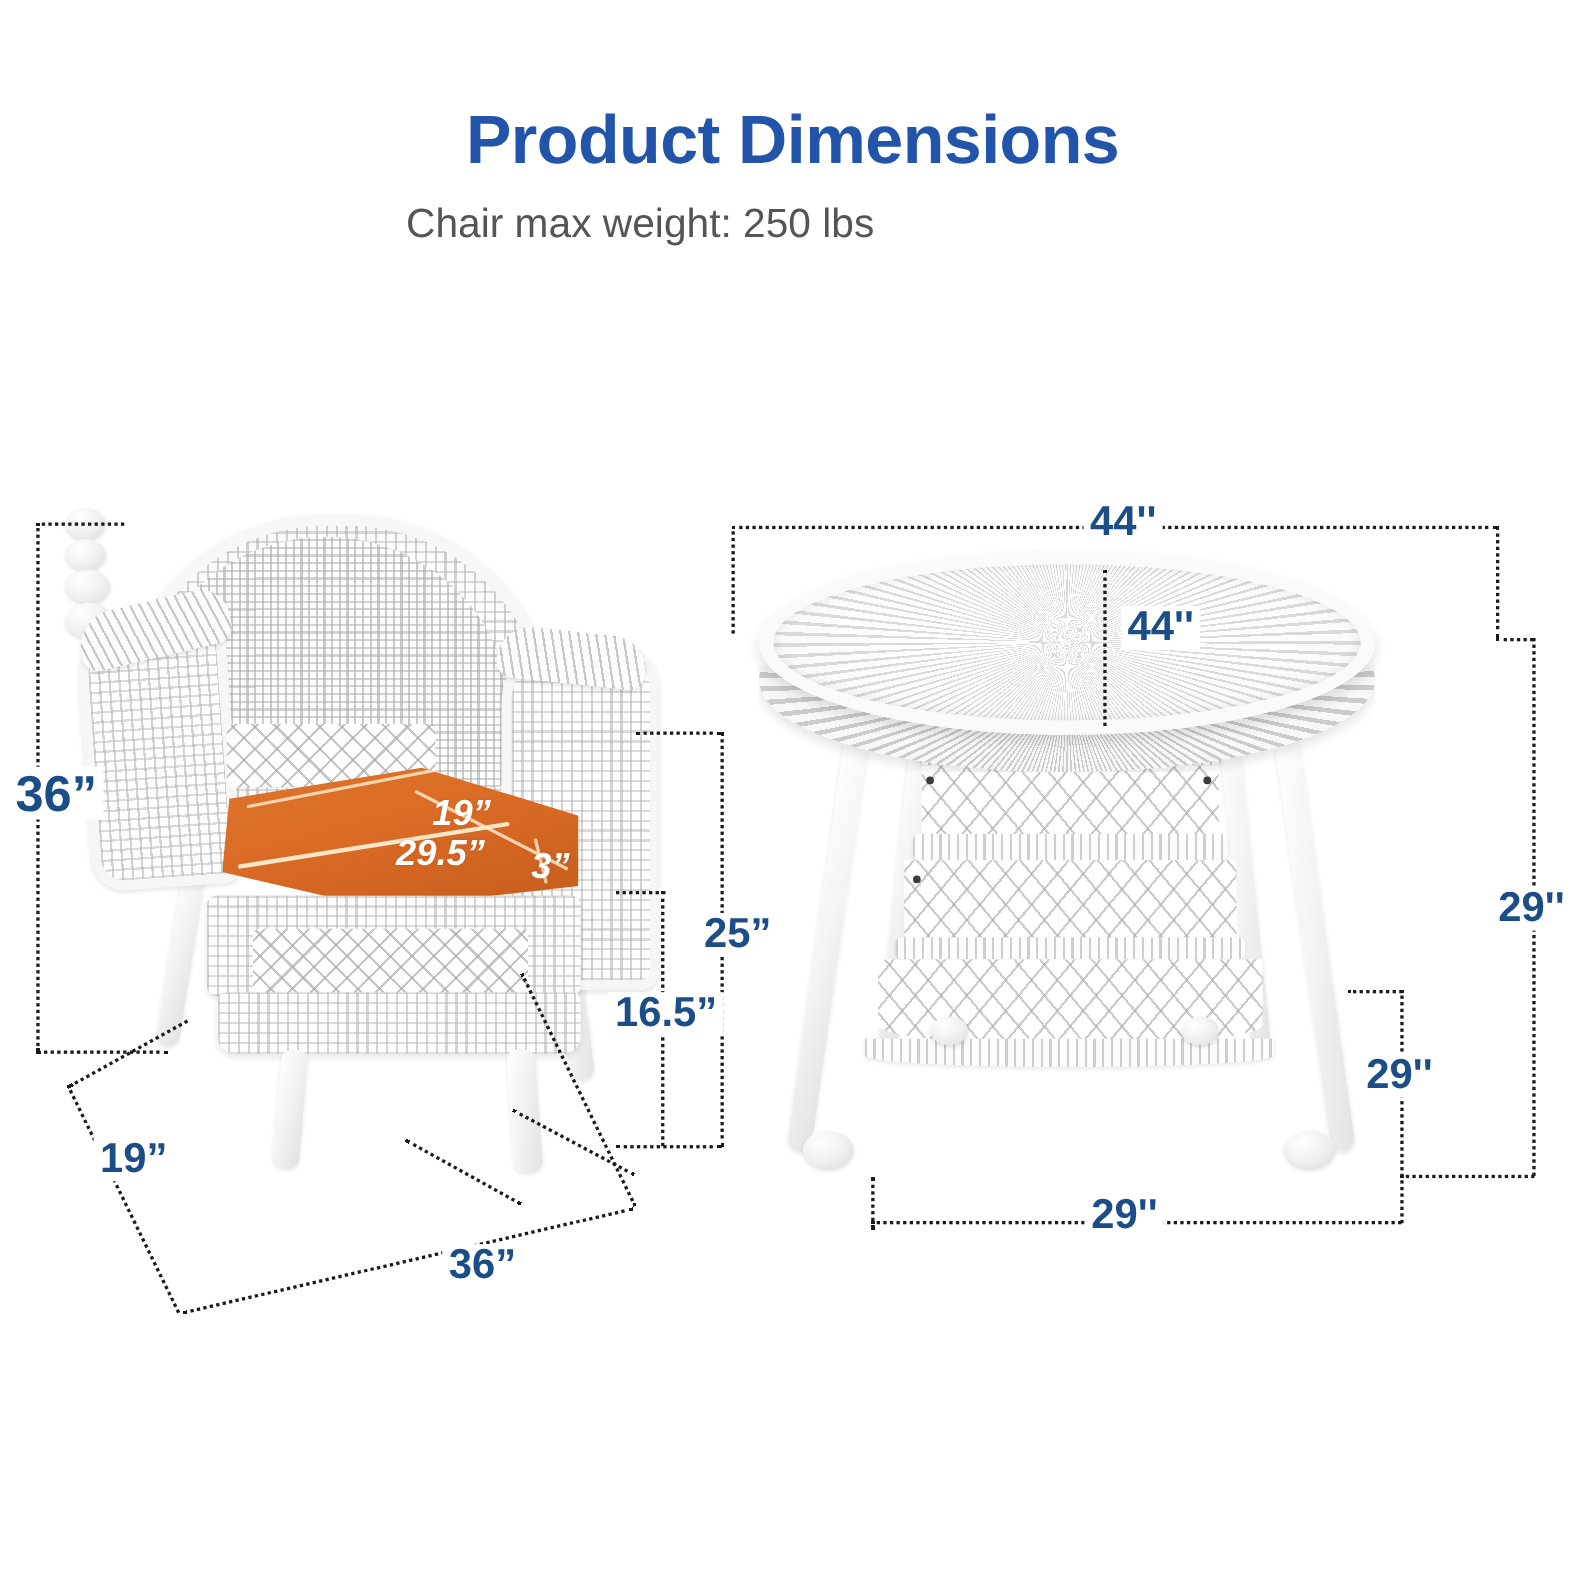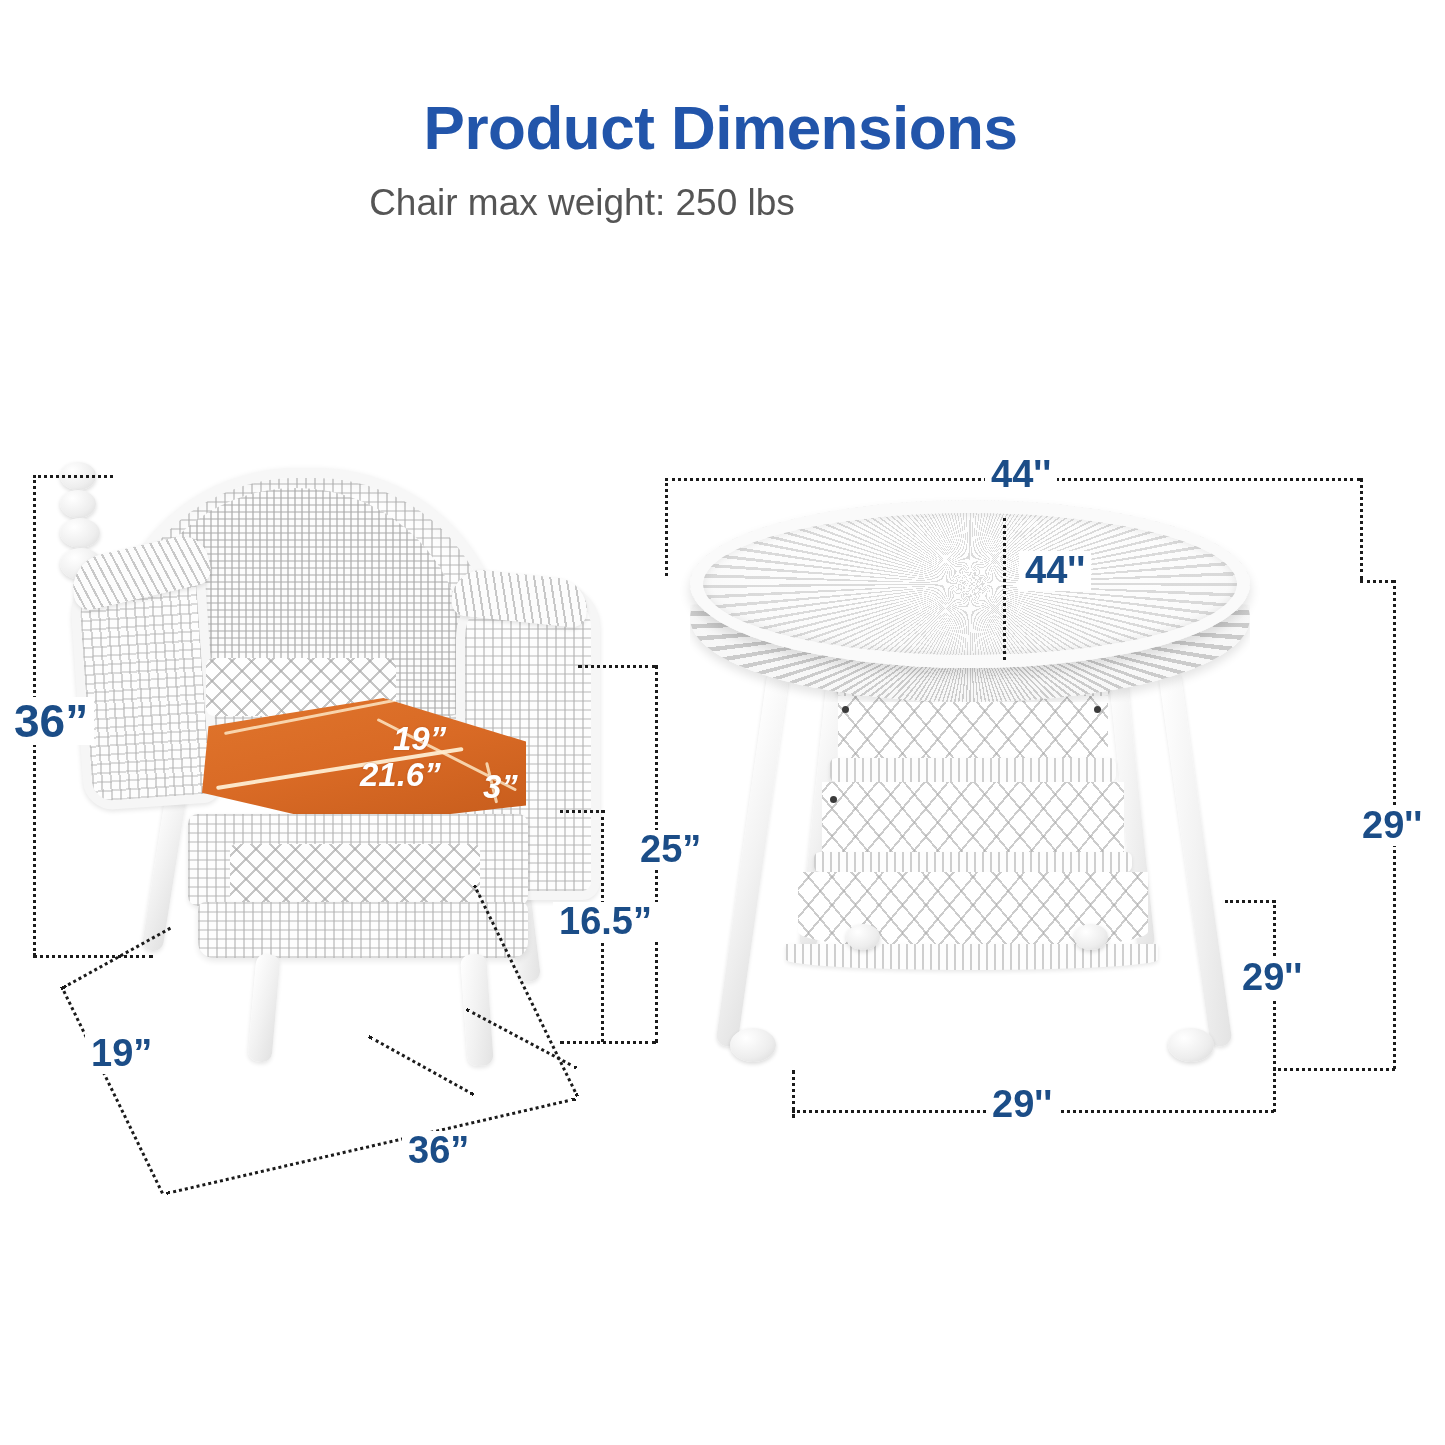--- a/index.html
+++ b/index.html
@@ -295,21 +295,21 @@
     <div class="wk apron-lattice lattice"></div>
     <div class="wk skirt weave"></div>
 
     <div class="wk leg leg-fl"></div>
     <div class="wk leg leg-fr"></div>
     <div class="foot foot-fl"></div>
     <div class="foot foot-fr"></div>
   </div>
 
   <div class="dim-white" style="left:393px;top:722px;">19”</div>
-  <div class="dim-white" style="left:360px;top:758px;">21.6”</div>
+  <div class="dim-white" style="left:360px;top:758px;">29.5”</div>
   <div class="dim-white" style="left:483px;top:770px;">3”</div>
 
   <div class="dl h" style="left:33px;top:475px;width:80px;"></div>
   <div class="dl v" style="left:33px;top:475px;height:481px;"></div>
   <div class="dl h" style="left:33px;top:955px;width:120px;"></div>
   <div class="dim big" style="left:8px;top:697px;">36”</div>
 
   <div class="dl h" style="left:578px;top:665px;width:78px;"></div>
   <div class="dl v" style="left:655px;top:665px;height:378px;"></div>
   <div class="dl h" style="left:560px;top:1041px;width:96px;"></div>

